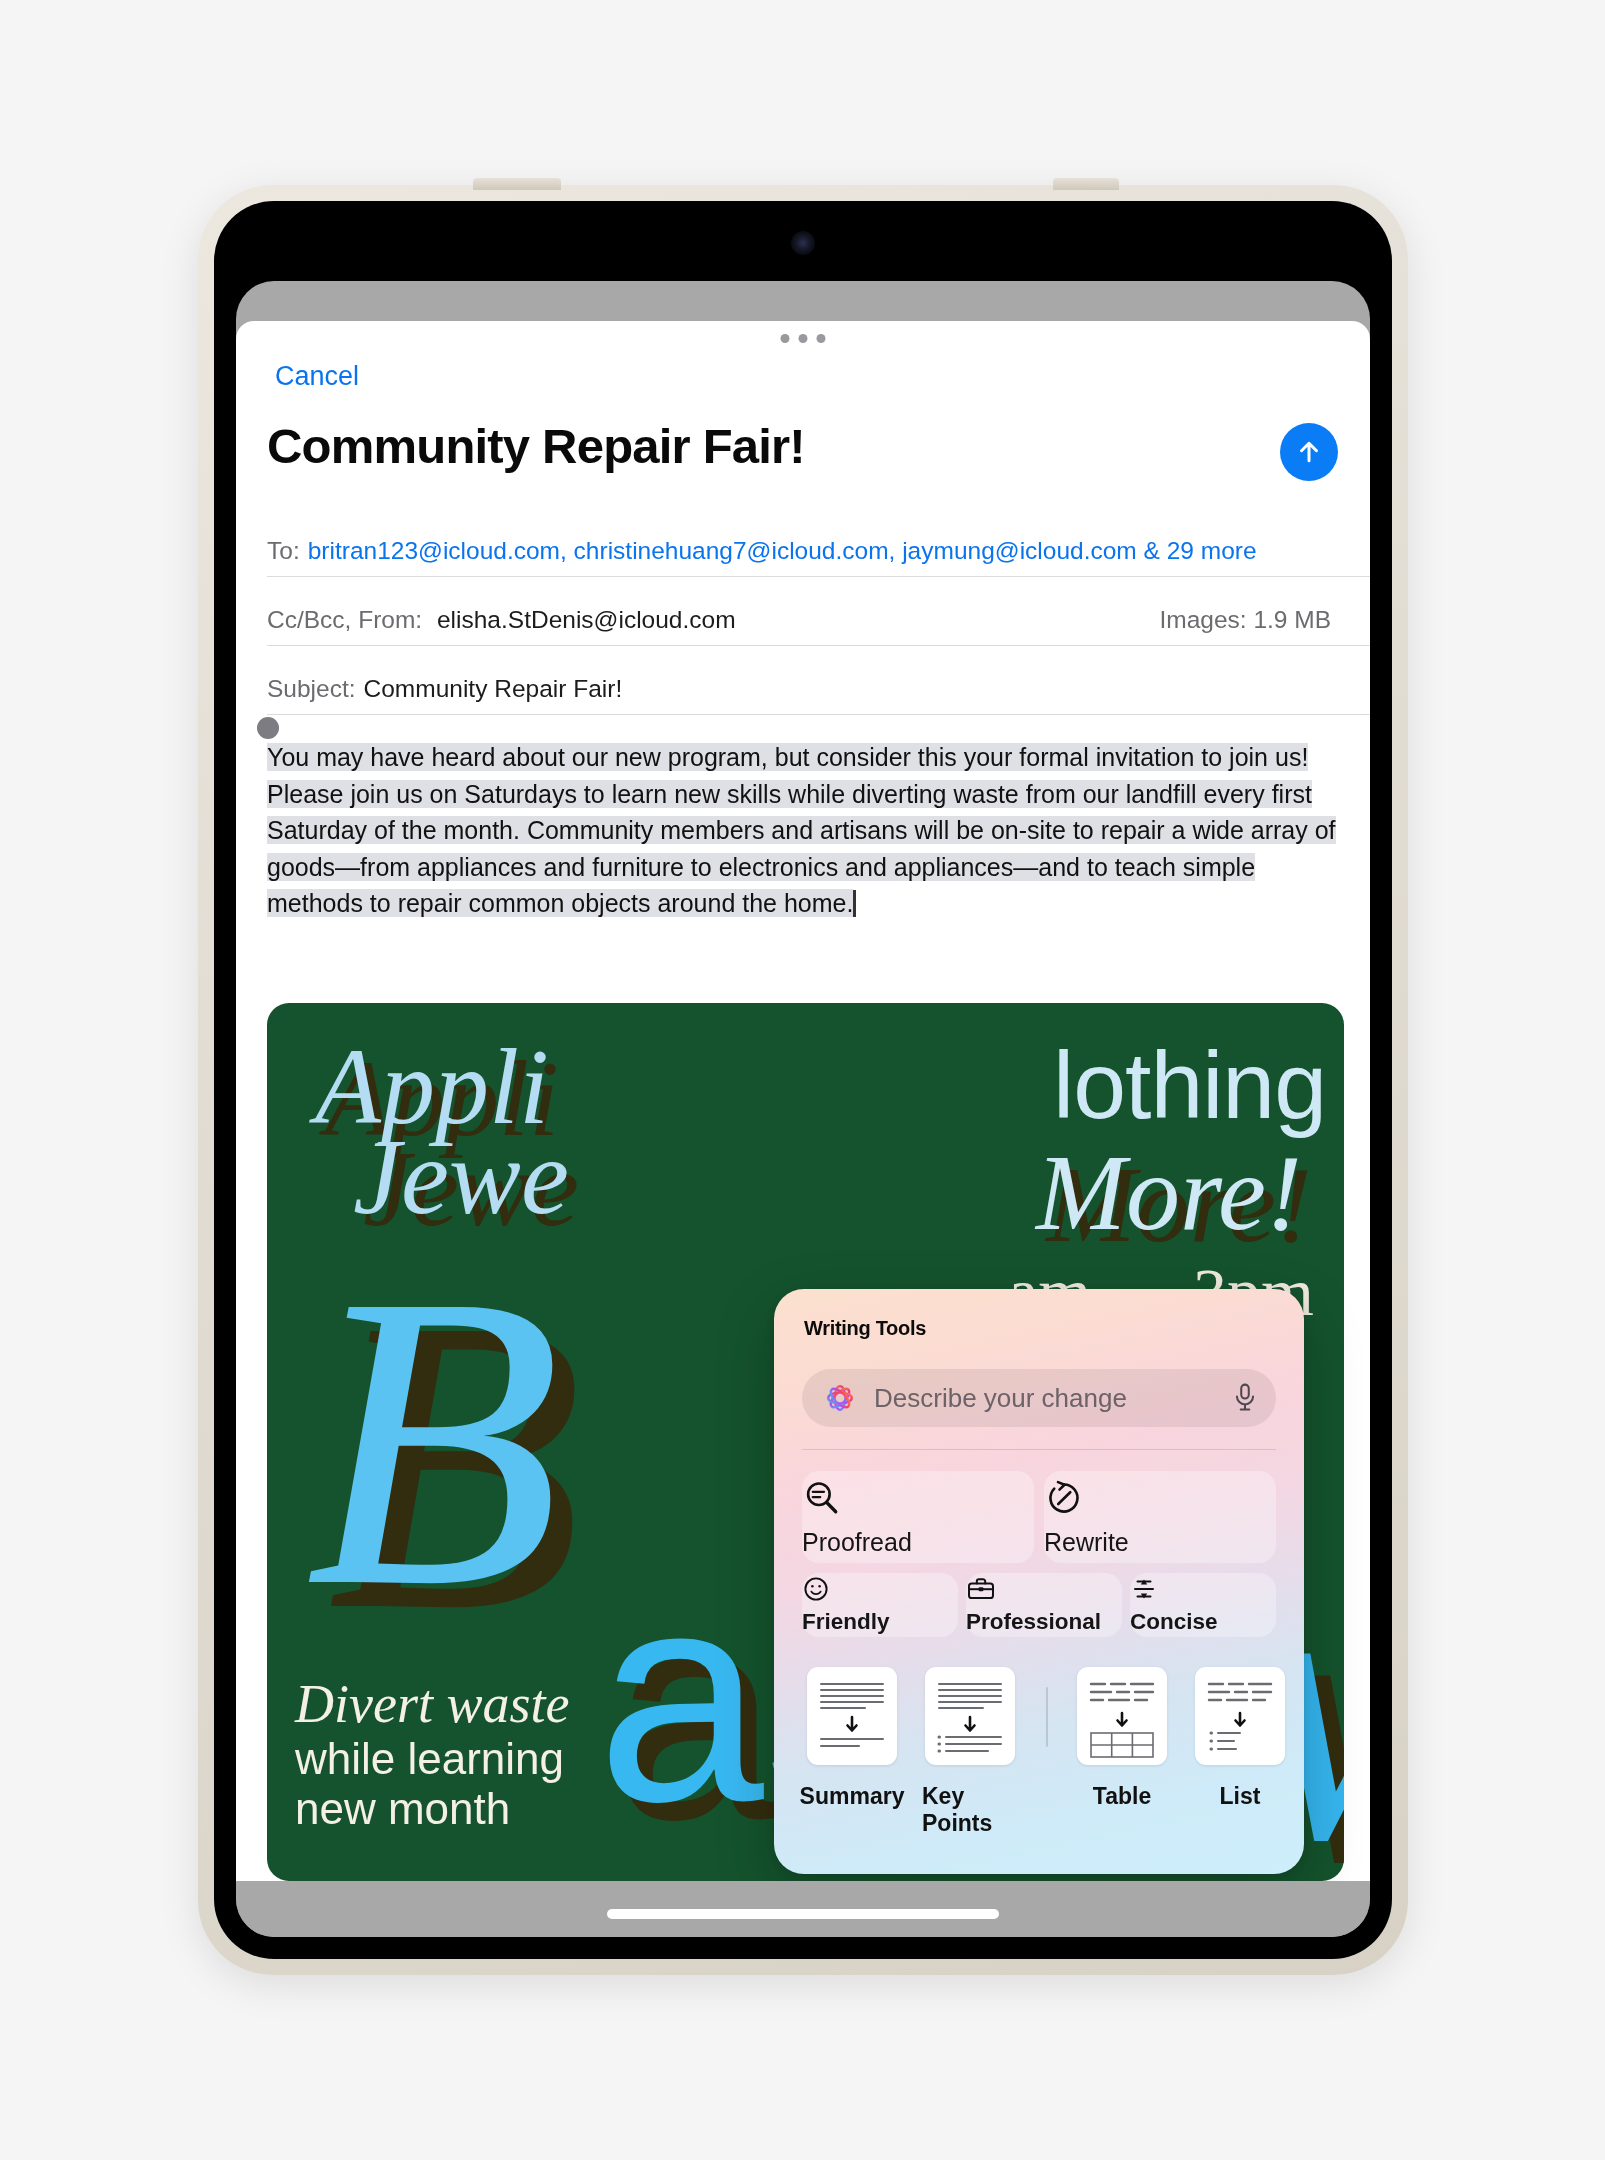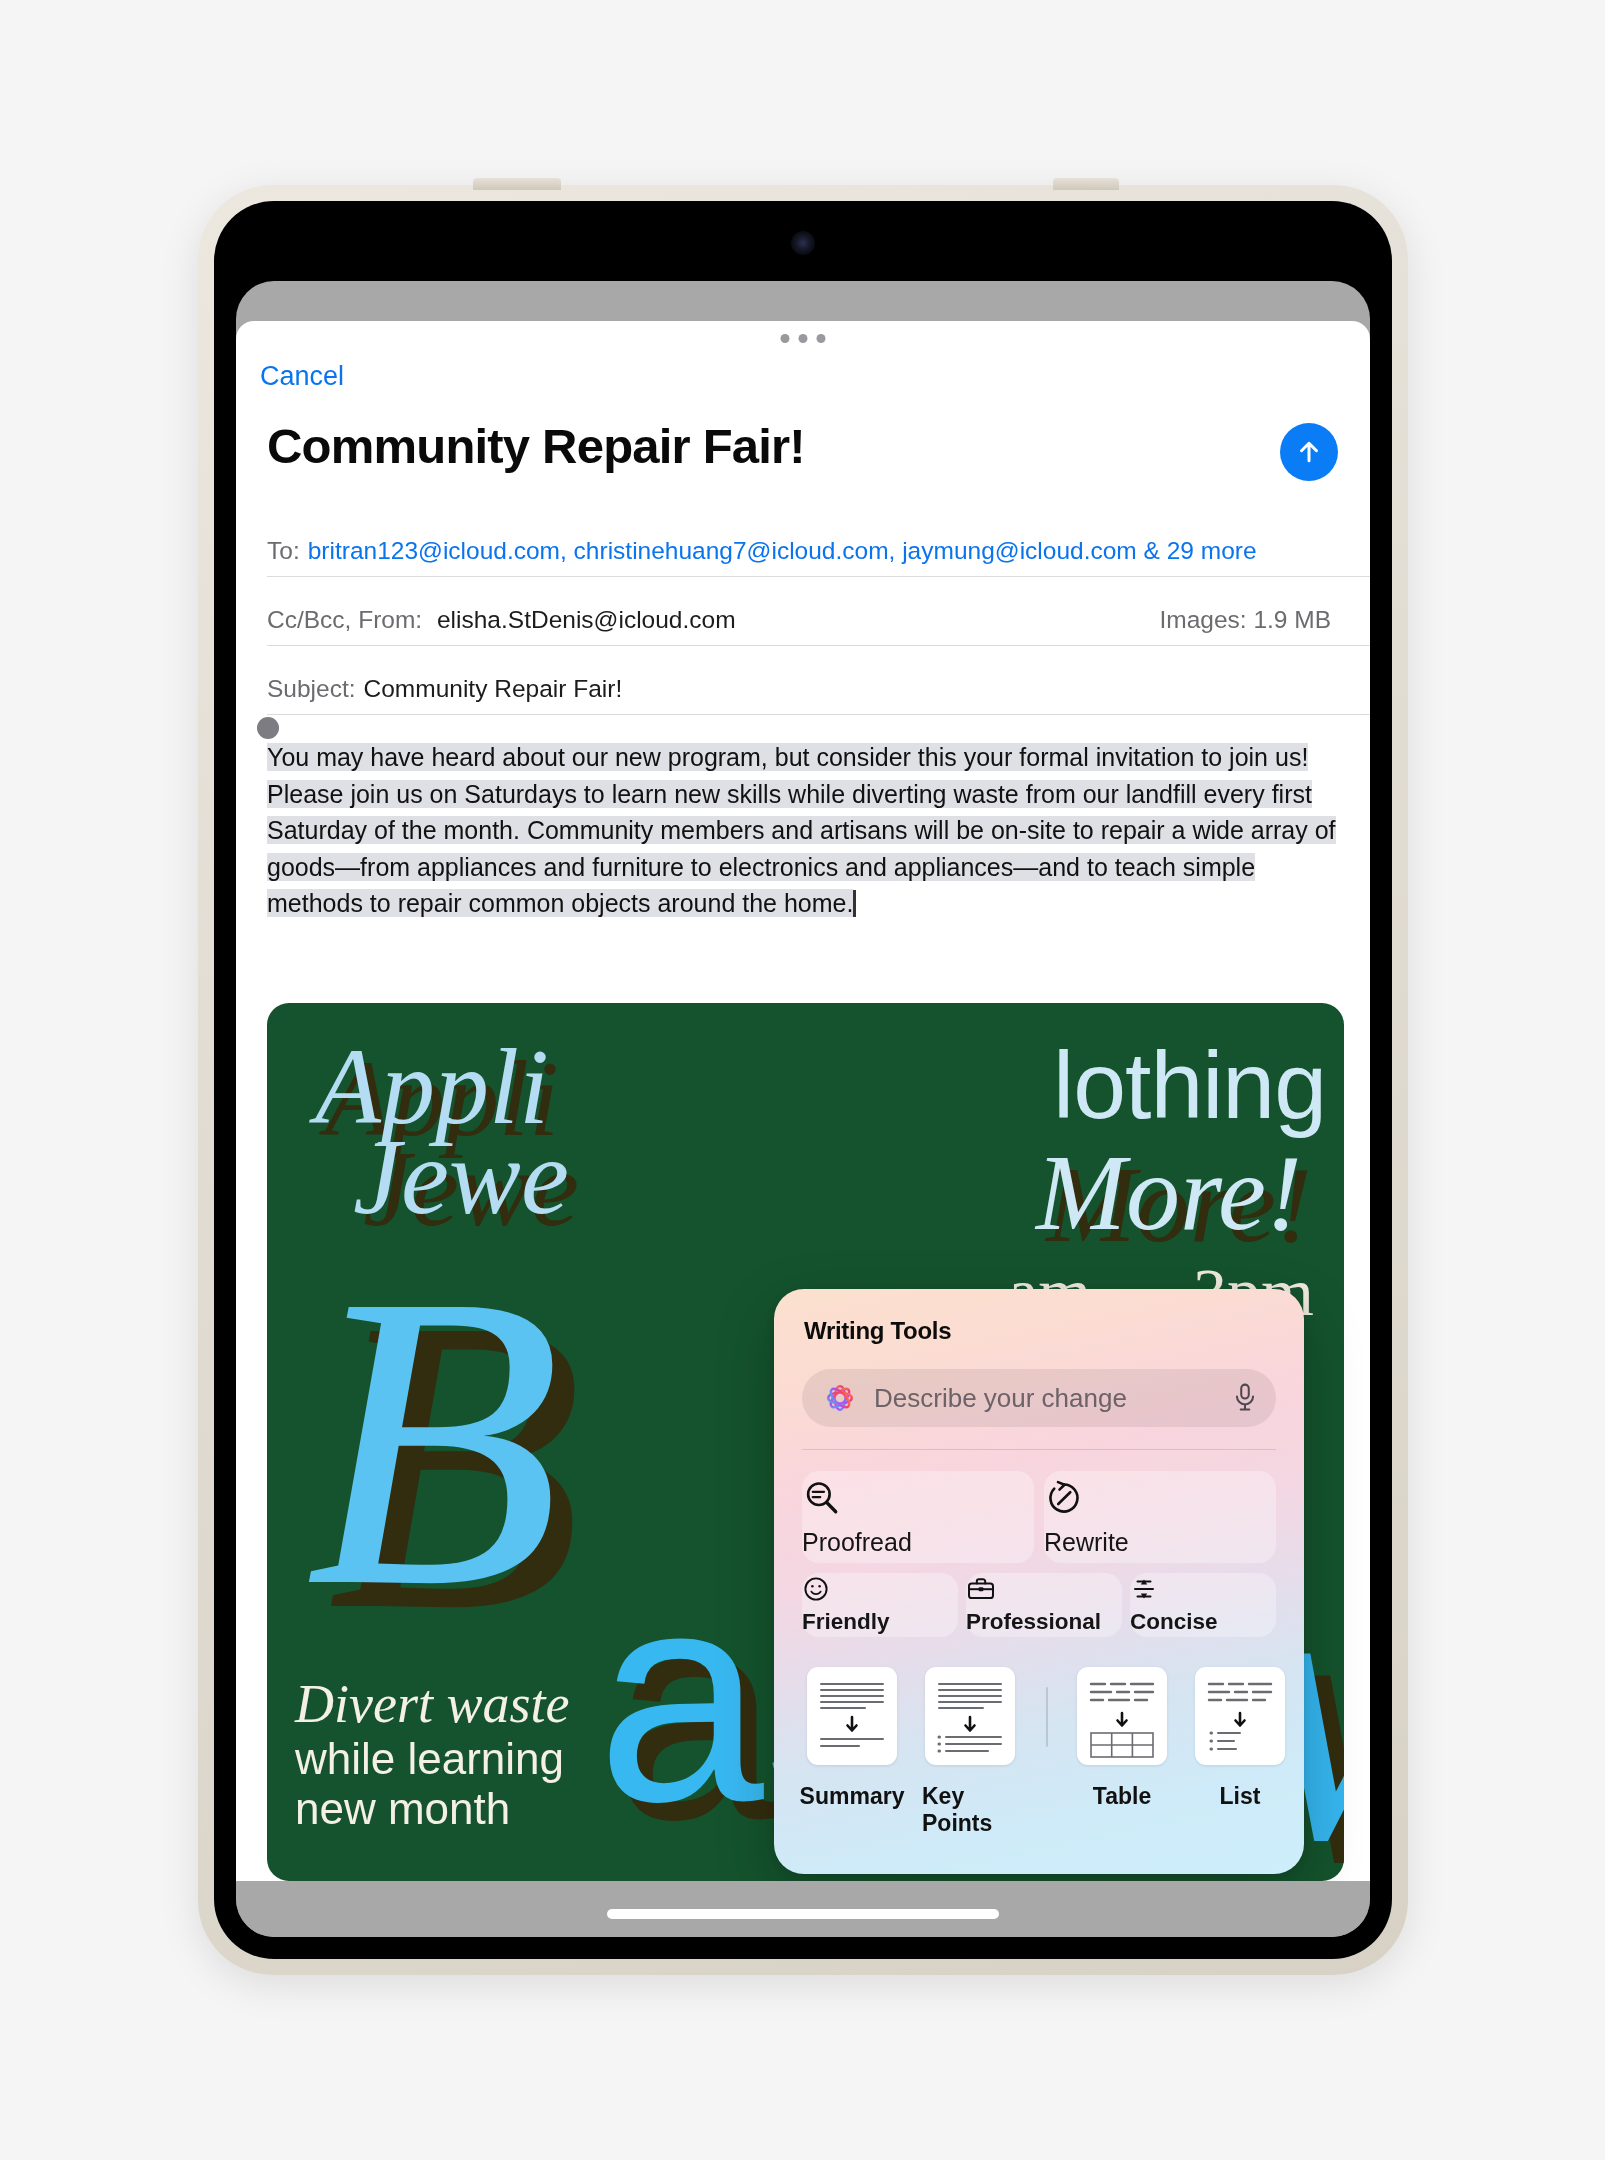--- a/index.html
+++ b/index.html
@@ -84,21 +84,21 @@
     border-radius: 18px 18px 0 0;
     overflow: hidden;
   }
   #grabber {
     position: absolute; left: 50%; top: 13px; transform: translateX(-50%);
     display: flex; gap: 9px;
   }
   #grabber span { width: 9px; height: 9px; border-radius: 50%; background: #9a9a9e; display:block; }
 
   #cancel-btn {
-    position: absolute; left: 24px; top: 40px;
+    position: absolute; left: 39px; top: 40px;
     font-size: 27px; color: #0a74ef; cursor: pointer;
   }
   #mail-title {
     position: absolute; left: 31px; top: 97px;
     font-size: 49px; font-weight: bold; color: #0a0a0a; letter-spacing: -0.8px;
   }
   #send-btn {
     position: absolute; right: 32px; top: 102px;
     width: 58px; height: 58px; border-radius: 50%;
     background: #0a7cf5; display:flex; align-items:center; justify-content:center;
@@ -185,21 +185,21 @@
     border-radius: 30px;
     background: linear-gradient(168deg,
        #fbe0cf 0%, #fbdcd2 14%, #f9d5dd 30%,
        #f3d7e2 44%, #e7dcea 56%, #d6e4f1 70%,
        #cfeaf8 84%, #cdeefb 100%);
     box-shadow: 0 22px 60px rgba(0,0,0,0.22), 0 2px 8px rgba(0,0,0,0.10);
     overflow: hidden;
   }
   #wt-title {
     position: absolute; left: 30px; top: 28px;
-    font-size: 24px; font-weight: bold; color: #0c0c0c; letter-spacing: -0.3px;
+    font-size: 20px; font-weight: bold; color: #0c0c0c; letter-spacing: -0.3px;
   }
   #wt-field {
     position: absolute; left: 28px; top: 80px; width: 474px; height: 58px;
     border-radius: 29px;
     background: rgba(150,125,130,0.18);
     display: flex; align-items: center; padding: 0 18px;
     cursor: text;
   }
   #ai-ring { width: 40px; height: 40px; flex: 0 0 40px; }
   #wt-placeholder {

